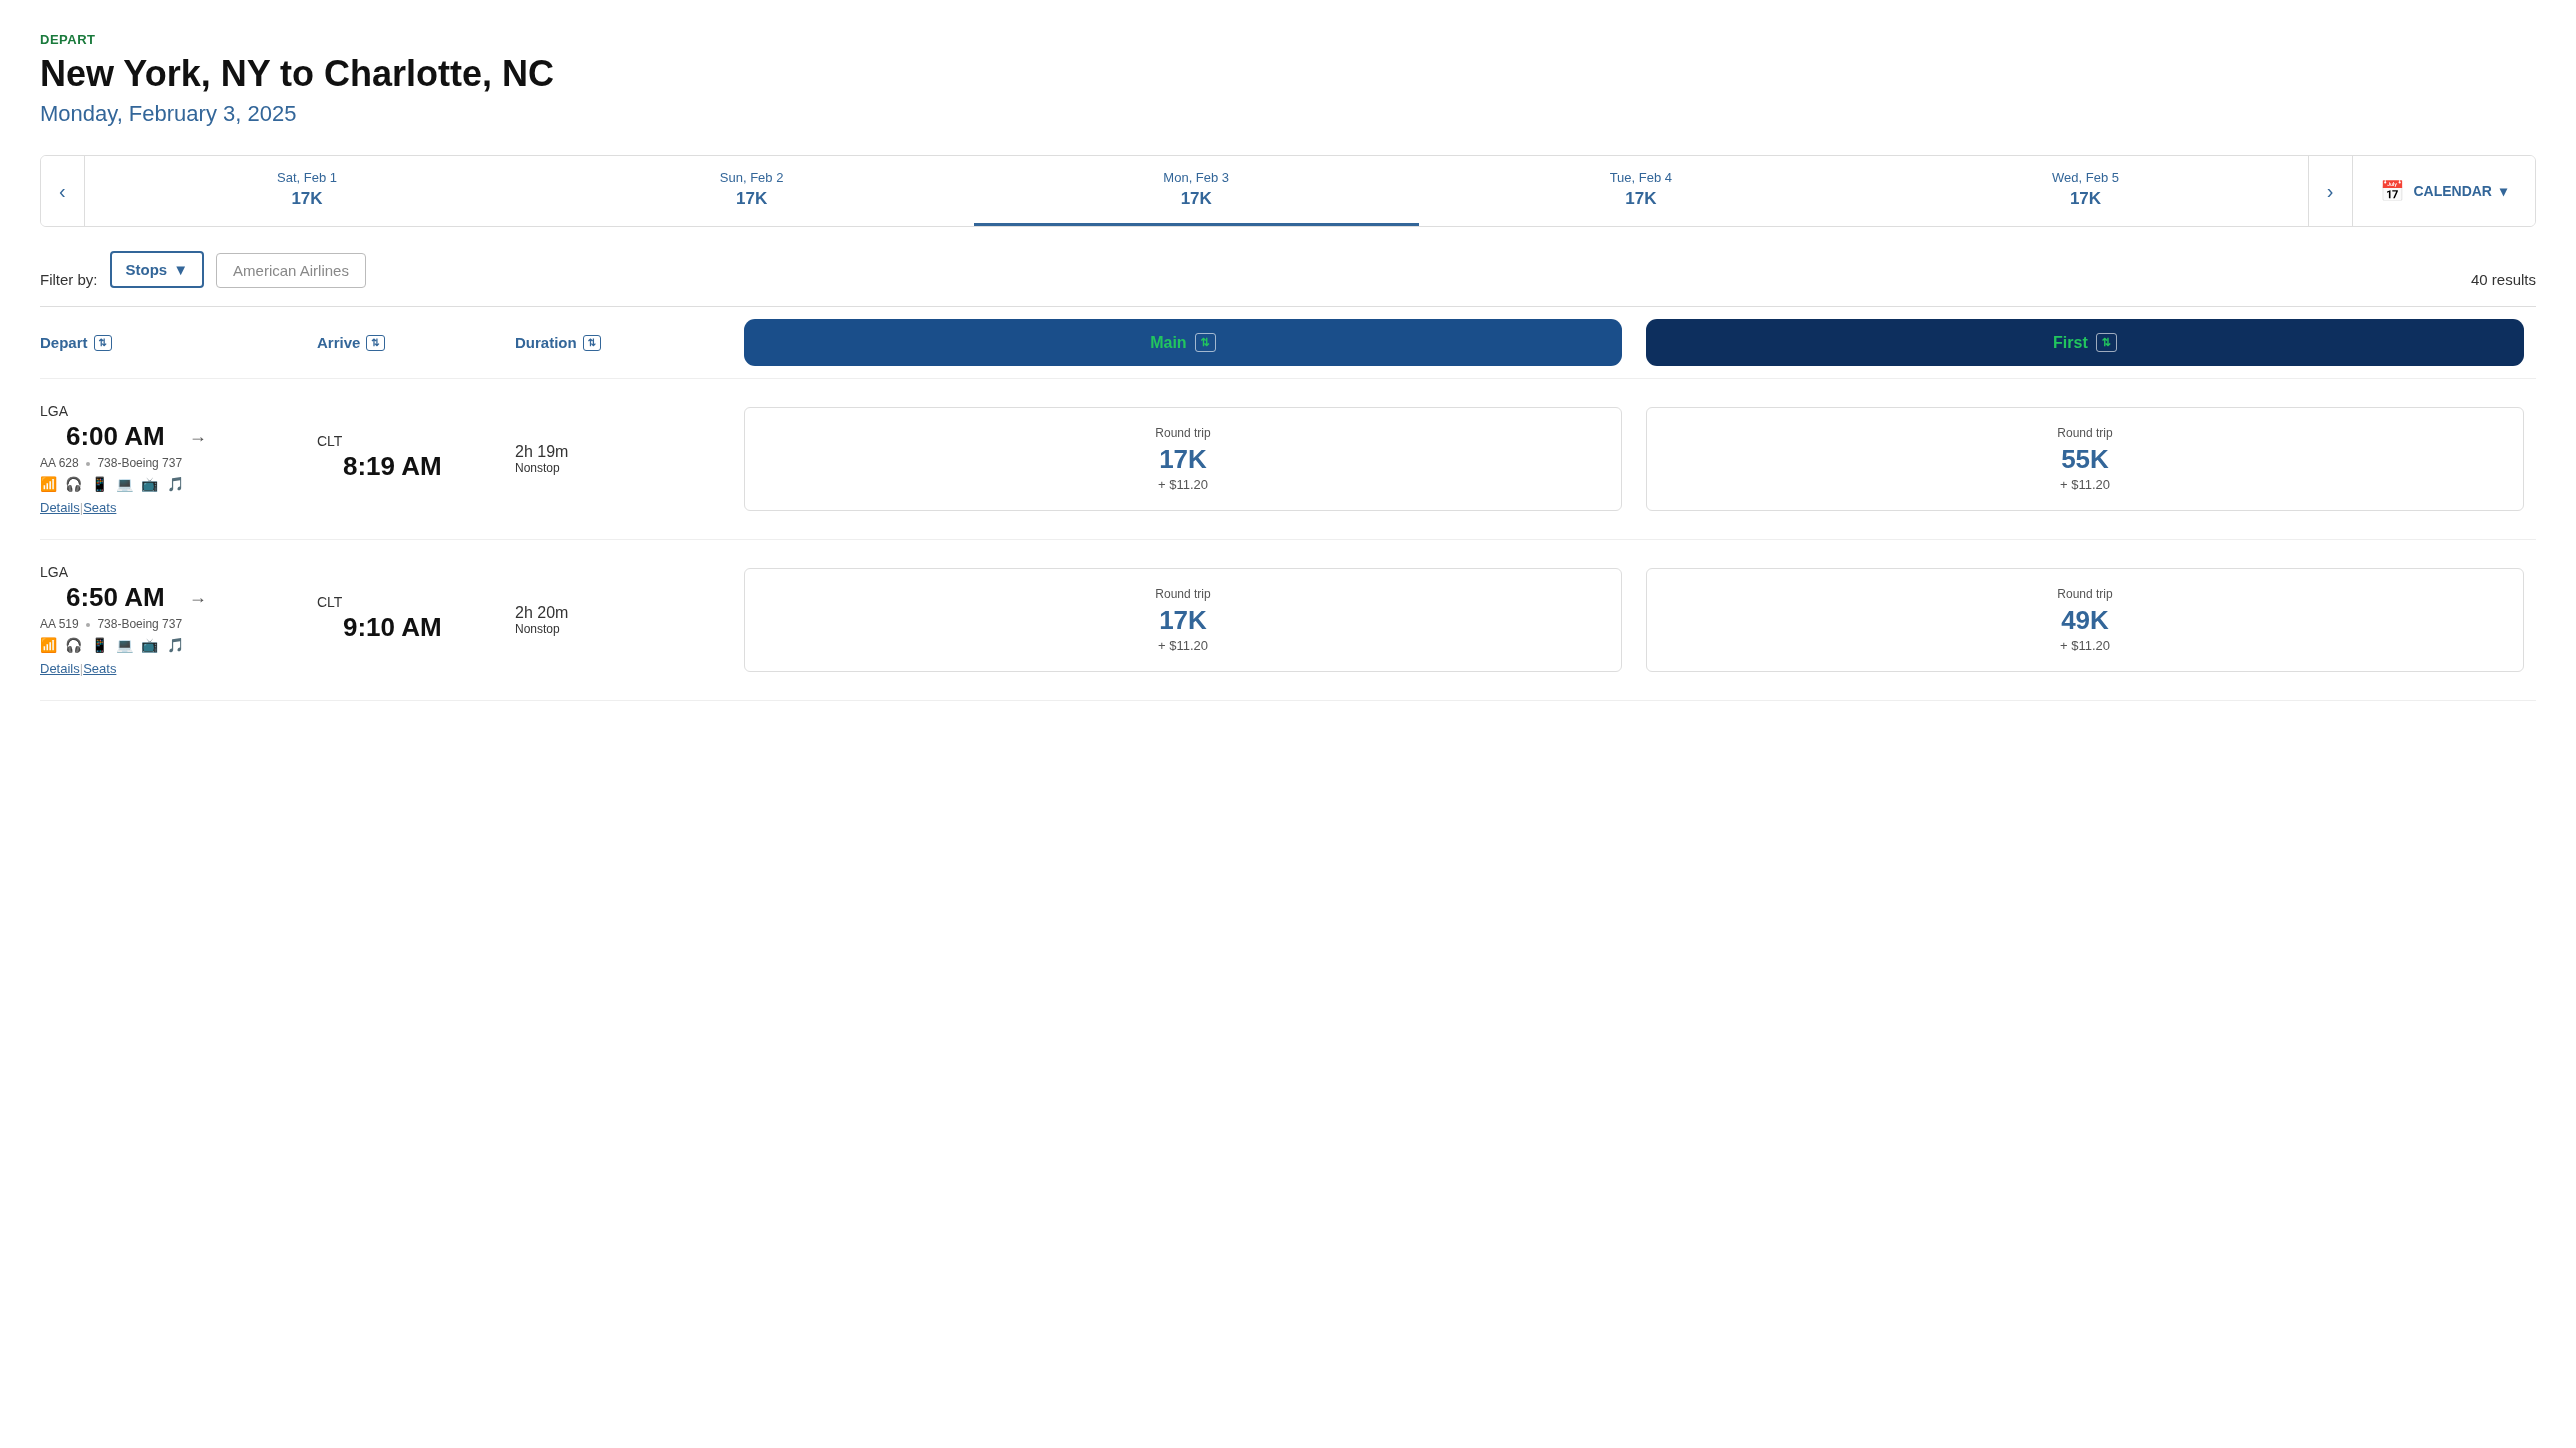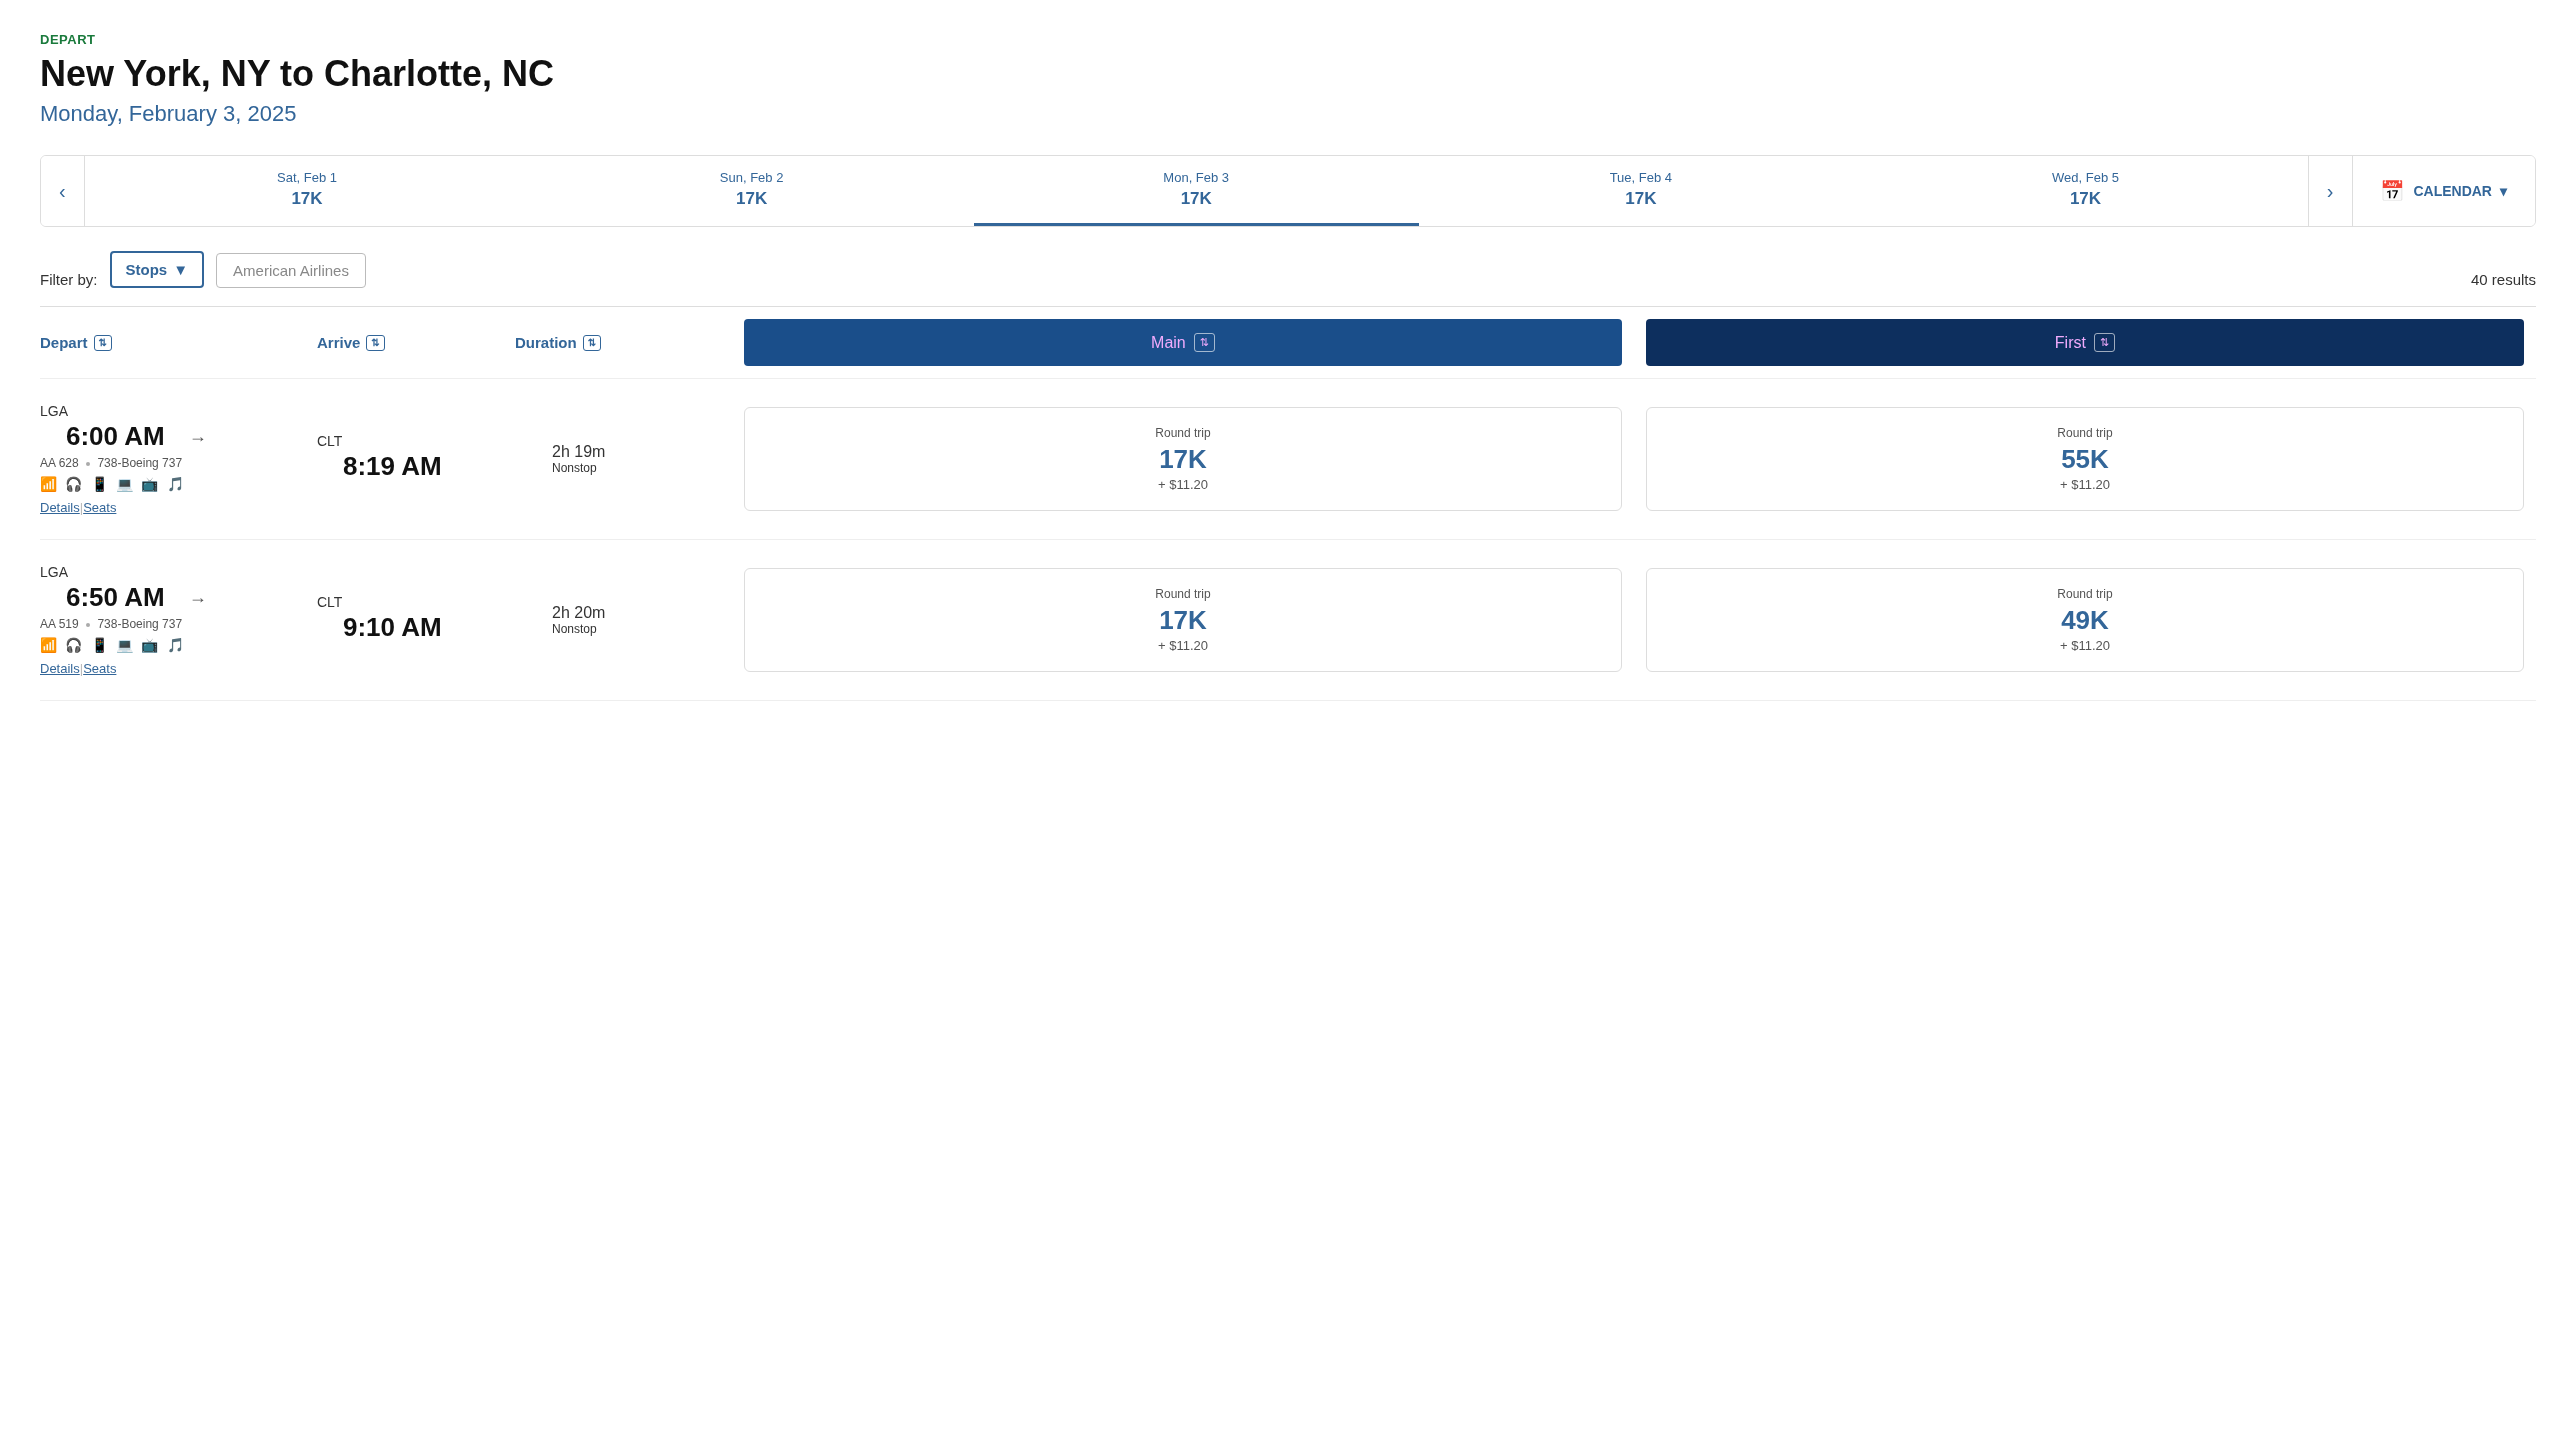--- a/index.html
+++ b/index.html
@@ -174,25 +174,25 @@
       border-radius: 3px;
       padding: 2px 4px;
       font-size: 10px;
       line-height: 1;
     }
     .cabin-header {
       display: flex;
       align-items: center;
       justify-content: center;
       gap: 8px;
-      color: #f0abfc;
+      color: #22c55e;
       font-size: 16px;
-      font-weight: 400;
+      font-weight: 700;
       padding: 14px 20px;
-      border-radius: 4px;
+      border-radius: 11px;
     }
     .cabin-header.main {
       background: #1a4e8a;
     }
     .cabin-header.first {
       background: #0d2f5e;
     }
     .cabin-sort-icon {
       border: 1px solid rgba(255,255,255,0.6);
       border-radius: 3px;
@@ -270,21 +270,20 @@
       color: #bbb;
     }
 
     .flight-arrive {
       display: flex;
       flex-direction: column;
     }
     .flight-duration {
       display: flex;
       flex-direction: column;
-      margin-left: 37px;
     }
     .duration-time {
       font-size: 16px;
       color: #333;
       font-weight: 500;
     }
     .duration-stops {
       font-size: 12px;
       color: #333;
     }

